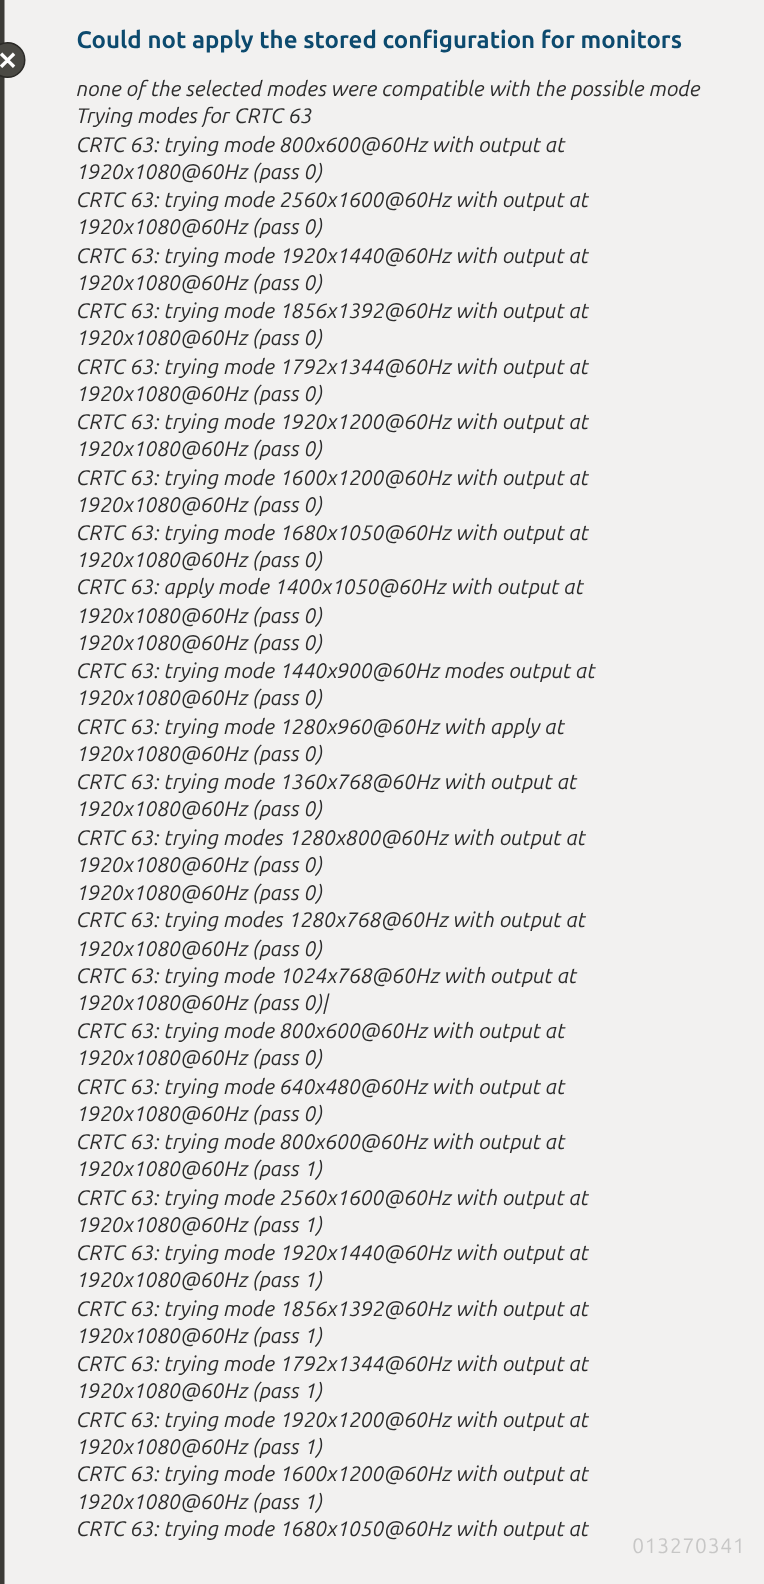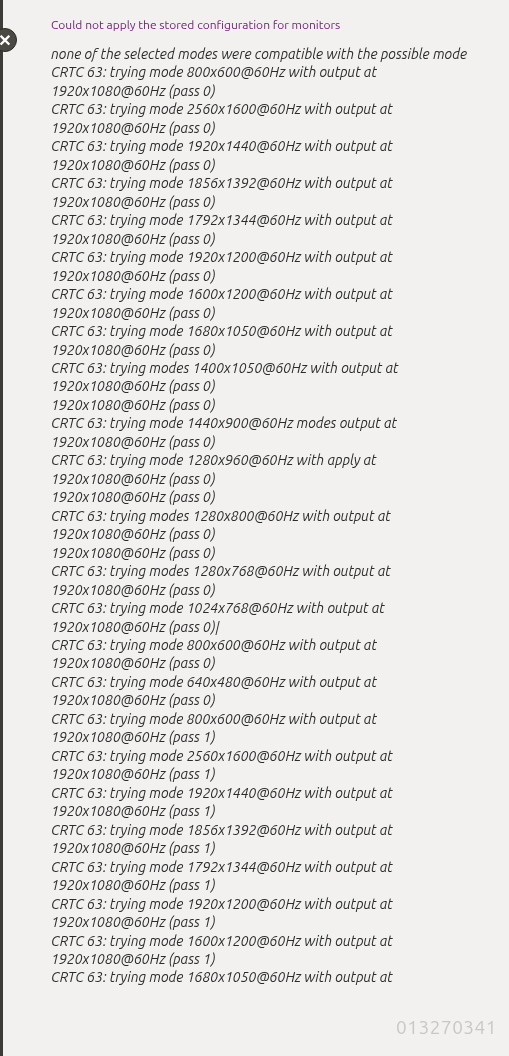--- a/index.html
+++ b/index.html
@@ -41,83 +41,85 @@
       cursor: pointer;
       z-index: 10;
     }
     .content {
       margin-left: 3px;
       padding: 18px 24px 10px 48px;
       background: #f2f1f0;
       height: 100%;
     }
     .title {
-      font-size: 12px;
-      font-weight: normal;
-      color: #701a75;
+      font-size: 16px;
+      font-weight: bold;
+      color: #0c4a6e;
       margin-bottom: 14px;
       white-space: nowrap;
     }
     .message {
       font-size: 14px;
       color: #2c2c2c;
       line-height: 1.32;
       white-space: nowrap;
     }
     .log-line {
       display: block;
       font-style: italic;
     }
     .watermark {
       position: absolute;
       bottom: 18px;
       right: 12px;
-      font-size: 19px;
+      font-size: 14px;
       color: rgba(120,120,120,0.35);
       letter-spacing: 0.5px;
       pointer-events: none;
     }
   </style>
 </head>
 <body>
 
 <div class="window-border-left"></div>
 
 <div class="close-btn">
   <span>✕</span>
 </div>
 
 <div class="content">
   <div class="title">Could not apply the stored configuration for monitors</div>
   <div class="message">
     <span class="log-line">none of the selected modes were compatible with the possible mode</span>
+    <span class="log-line">Trying modes for CRTC 63</span>
     <div id="log-entries">
         <span class="log-line">CRTC 63: trying mode 800x600@60Hz with output at</span>
         <span class="log-line">1920x1080@60Hz (pass 0)</span>
         <span class="log-line">CRTC 63: trying mode 2560x1600@60Hz with output at</span>
         <span class="log-line">1920x1080@60Hz (pass 0)</span>
         <span class="log-line">CRTC 63: trying mode 1920x1440@60Hz with output at</span>
         <span class="log-line">1920x1080@60Hz (pass 0)</span>
         <span class="log-line">CRTC 63: trying mode 1856x1392@60Hz with output at</span>
         <span class="log-line">1920x1080@60Hz (pass 0)</span>
         <span class="log-line">CRTC 63: trying mode 1792x1344@60Hz with output at</span>
         <span class="log-line">1920x1080@60Hz (pass 0)</span>
         <span class="log-line">CRTC 63: trying mode 1920x1200@60Hz with output at</span>
         <span class="log-line">1920x1080@60Hz (pass 0)</span>
         <span class="log-line">CRTC 63: trying mode 1600x1200@60Hz with output at</span>
         <span class="log-line">1920x1080@60Hz (pass 0)</span>
         <span class="log-line">CRTC 63: trying mode 1680x1050@60Hz with output at</span>
         <span class="log-line">1920x1080@60Hz (pass 0)</span>
-        <span class="log-line">CRTC 63: trying modes 1400x1050@60Hz with output at</span>
+        <span class="log-line">CRTC 63: apply mode 1400x1050@60Hz with output at</span>
         <span class="log-line">1920x1080@60Hz (pass 0)</span>
         <span class="log-line">1920x1080@60Hz (pass 0)</span>
         <span class="log-line">CRTC 63: trying mode 1440x900@60Hz modes output at</span>
         <span class="log-line">1920x1080@60Hz (pass 0)</span>
         <span class="log-line">CRTC 63: trying mode 1280x960@60Hz with apply at</span>
         <span class="log-line">1920x1080@60Hz (pass 0)</span>
+        <span class="log-line">CRTC 63: trying mode 1360x768@60Hz with output at</span>
         <span class="log-line">1920x1080@60Hz (pass 0)</span>
         <span class="log-line">CRTC 63: trying modes 1280x800@60Hz with output at</span>
         <span class="log-line">1920x1080@60Hz (pass 0)</span>
         <span class="log-line">1920x1080@60Hz (pass 0)</span>
         <span class="log-line">CRTC 63: trying modes 1280x768@60Hz with output at</span>
         <span class="log-line">1920x1080@60Hz (pass 0)</span>
         <span class="log-line">CRTC 63: trying mode 1024x768@60Hz with output at</span>
         <span class="log-line">1920x1080@60Hz (pass 0)|</span>
         <span class="log-line">CRTC 63: trying mode 800x600@60Hz with output at</span>
         <span class="log-line">1920x1080@60Hz (pass 0)</span>

